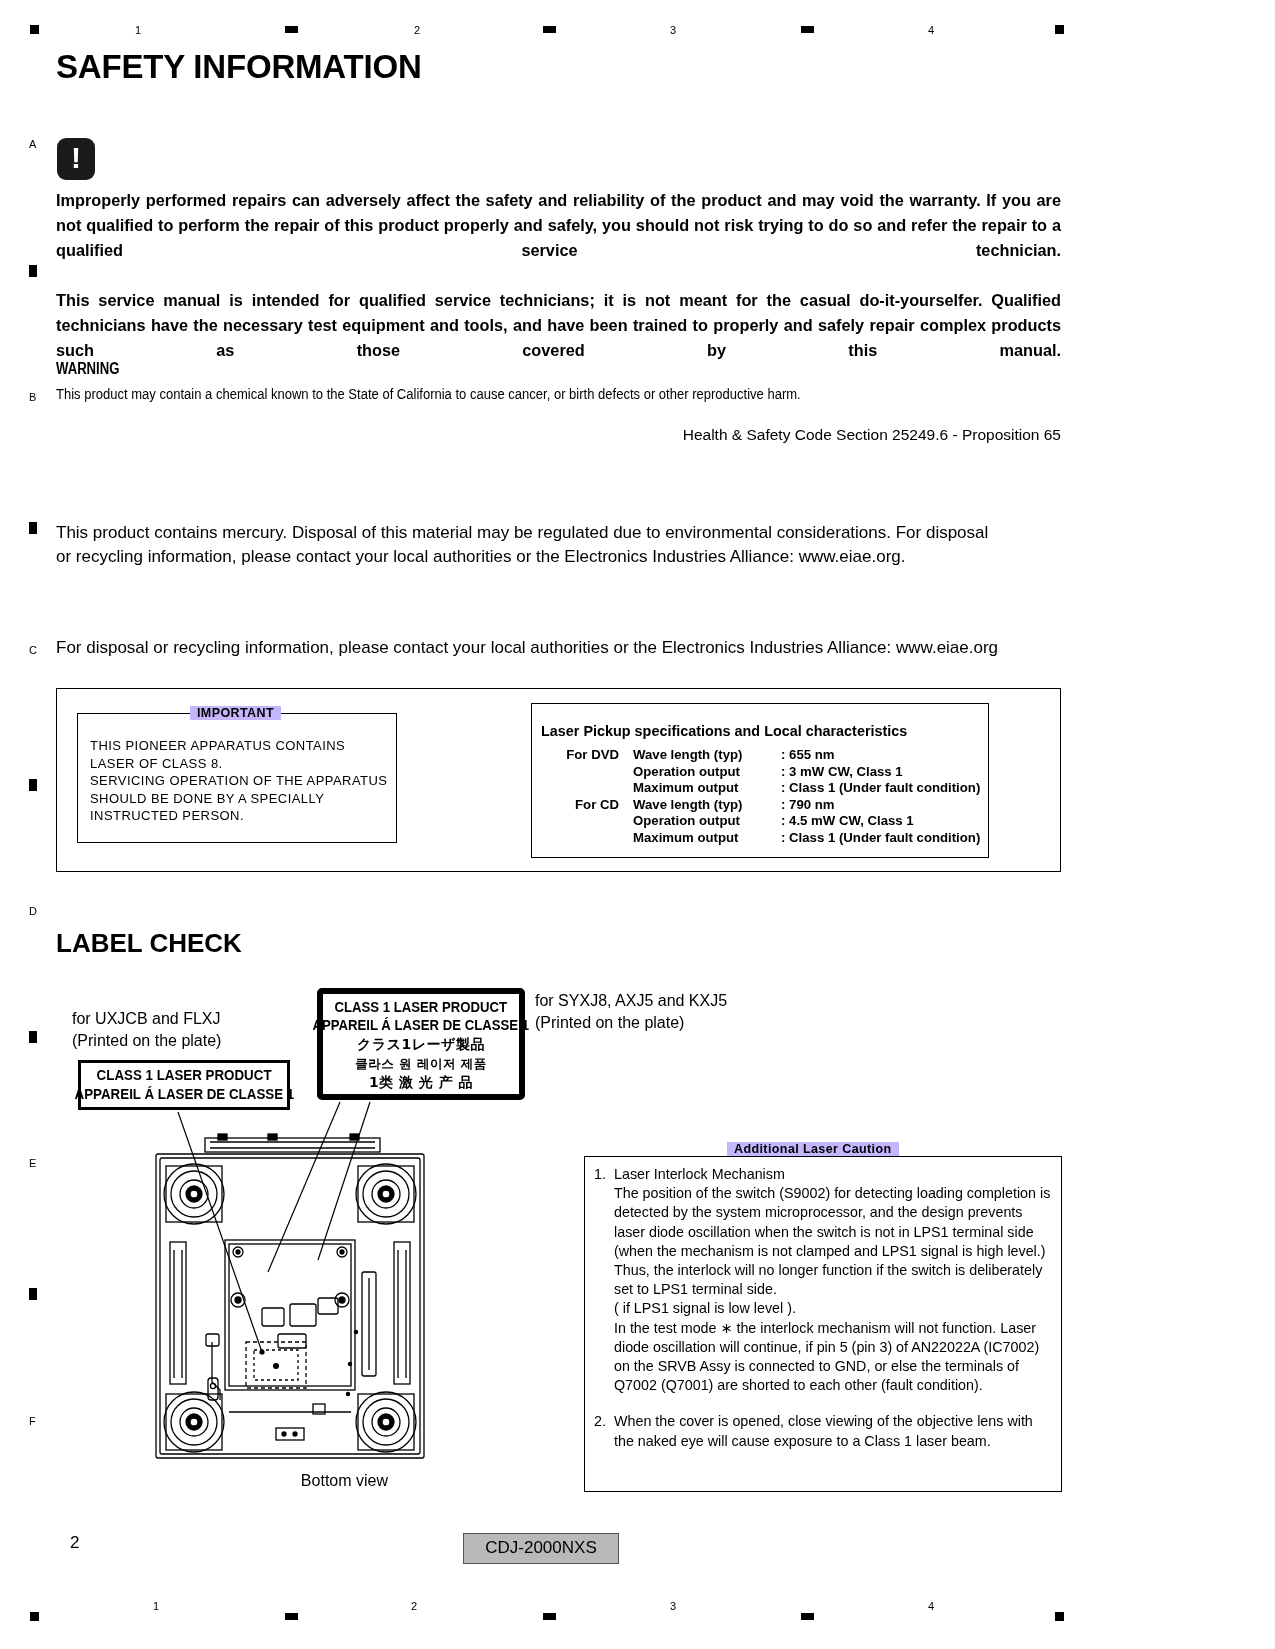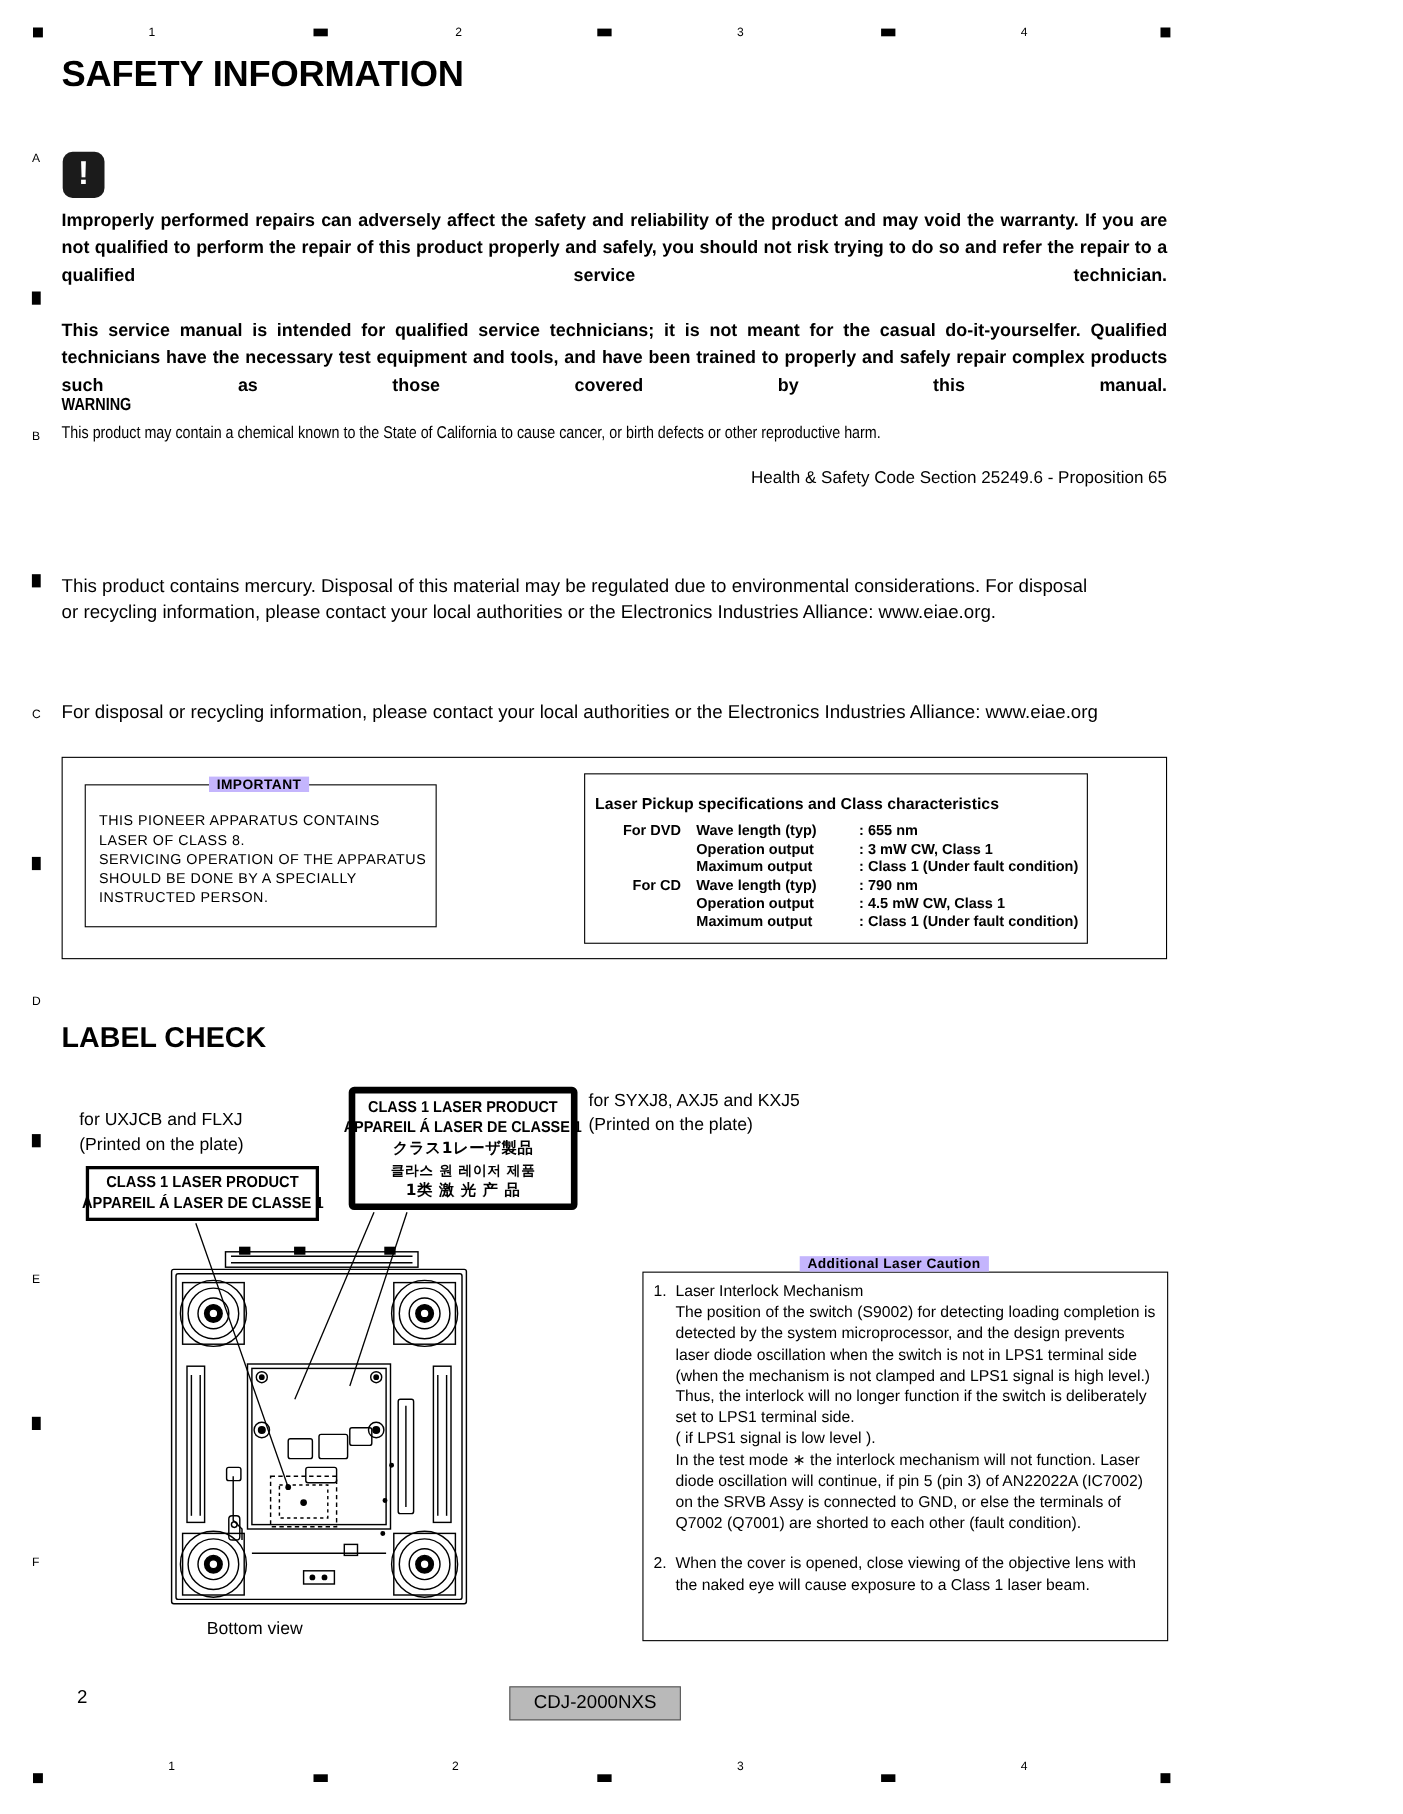--- a/index.html
+++ b/index.html
@@ -130,21 +130,21 @@
     font-size: 14px; font-weight: bold; line-height: 19px;
     white-space: nowrap; letter-spacing: 0.5px;
   }
 
   
   svg.leaders { position: absolute; left: 0; top: 0; pointer-events: none; }
 
   
   .mech { position: absolute; }
   .mech-cap {
-    position: absolute; font-size: 16px; text-align: left; width: 200px;
+    position: absolute; font-size: 16px; text-align: right; width: 200px;
   }
 
   
   .alc-text {
     position: absolute; font-size: 14.3px; line-height: 19.2px;
   }
   .alc-item { display: flex; margin-bottom: 0px; }
   .alc-num { width: 20px; flex: 0 0 20px; }
   .alc-body { flex: 1; }
 
@@ -206,21 +206,21 @@
 
     <div class="fieldset" style="left:20px; top:24px; width:320px; height:130px;"></div>
     <div class="fieldset-legend" style="left:133px; top:17px;">IMPORTANT</div>
     <div class="imp-text" style="left:33px; top:48px; width:300px;">THIS PIONEER APPARATUS CONTAINS
 LASER  OF  CLASS  8.
 SERVICING OPERATION OF THE APPARATUS
 SHOULD BE DONE BY A SPECIALLY
 INSTRUCTED PERSON.</div>
 
     <div class="fieldset" style="left:474px; top:14px; width:458px; height:155px;"></div>
-    <div class="spec-title" style="left:484px; top:34px;">Laser Pickup specifications and Class characteristics</div>
+    <div class="spec-title" style="left:484px; top:34px;">Laser Pickup specifications and Local characteristics</div>
 
     <div class="spec-grid" style="left:484px; top:58px;">
       <div class="spec-row">
         <span class="spec-for">For DVD</span>
         <span class="spec-k">Wave length (typ)</span>
         <span class="spec-v">: 655 nm</span>
       </div>
       <div class="spec-row">
         <span class="spec-for"></span>
         <span class="spec-k">Operation output</span>

